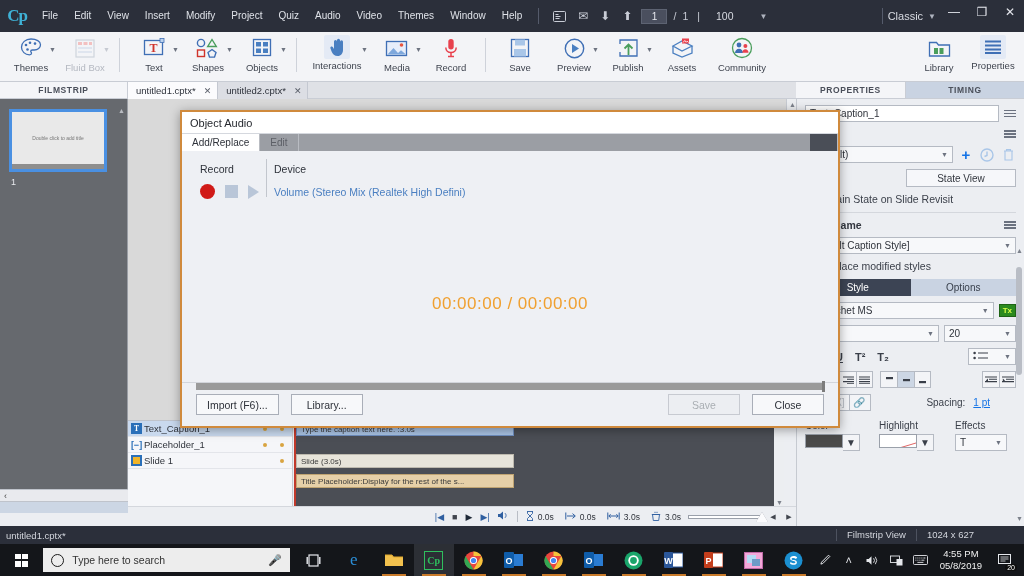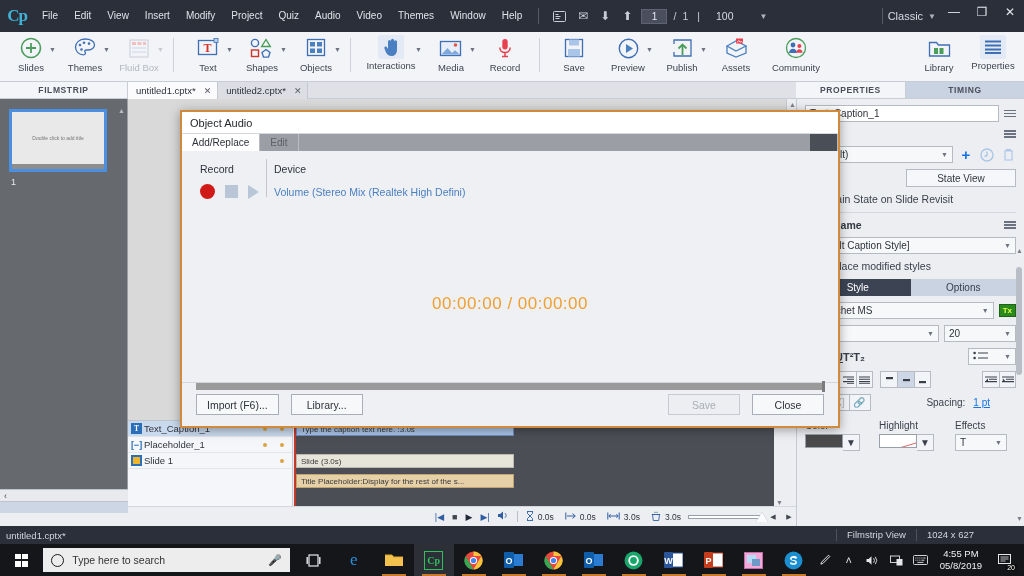--- a/index.html
+++ b/index.html
@@ -327,30 +327,20 @@
     </div>
     <div class="winbtns">
       <div class="winbtn">—</div>
       <div class="winbtn">❐</div>
       <div class="winbtn close">✕</div>
     </div>
   </div>
 
   <div class="ribbon">
 
-    <div class="rb-item">
-      <div class="rb-ico">
-        <svg width="22" height="22" viewBox="0 0 22 22">
-            <circle cx="11" cy="11" r="9.5" fill="none" stroke="#4a9e5c" stroke-width="1.6"></circle>
-            <path d="M11 6v10M6 11h10" stroke="#4a9e5c" stroke-width="1.8"></path>
-          </svg>
-      </div>
-      <div class="rb-caret">▼</div>
-      <div class="rb-lbl">Slides</div>
-    </div>
 
     <div class="rb-item">
       <div class="rb-ico">
         <svg width="23" height="20" viewBox="0 0 23 20">
             <path d="M11 1C5.5 1 1.5 4.6 1.5 9.2c0 4.3 3.6 7.6 8 7.6 1.3 0 2-0.6 2-1.5 0-0.9-0.8-1.2-0.8-2 0-0.8 0.7-1.3 1.6-1.3h2c3.4 0 6.2-2.4 6.2-5.3C20.5 3.3 16.4 1 11 1z" fill="none" stroke="#3f6fb5" stroke-width="1.3"></path>
             <circle cx="6" cy="7" r="1.3" fill="#3f6fb5"></circle>
             <circle cx="10" cy="4.8" r="1.3" fill="#3f6fb5"></circle>
             <circle cx="15" cy="5.6" r="1.3" fill="#3f6fb5"></circle>
             <circle cx="7.5" cy="11.5" r="1.3" fill="#3f6fb5"></circle>
           </svg>
@@ -644,21 +634,21 @@
         <span></span>
         <span class="cv">▼</span>
       </div>
       <div class="rp-select" style="flex:1;">
         <span>20</span>
         <span class="cv">▼</span>
       </div>
     </div>
     <div class="rp-row" style="gap:8px;">
       <div style="width:22px;"></div>
-      <div style="display:flex; align-items:center;">
+      <div style="display:flex; gap:12px; align-items:center;">
         <span style="text-decoration:underline; font-size:11px; font-weight:bold;">U</span>
         <span style="font-size:11px; font-weight:bold;">T²</span>
         <span style="font-size:11px; font-weight:bold;">T₂</span>
       </div>
       <div style="flex:1"></div>
       <div class="rp-select" style="flex:none; width:48px; justify-content:space-between;">
         <span>
           <svg width="16" height="9" viewBox="0 0 16 9">
               <circle cx="1.6" cy="2" r="1.3" fill="#3a3f49"></circle>
               <circle cx="1.6" cy="7" r="1.3" fill="#3a3f49"></circle>

